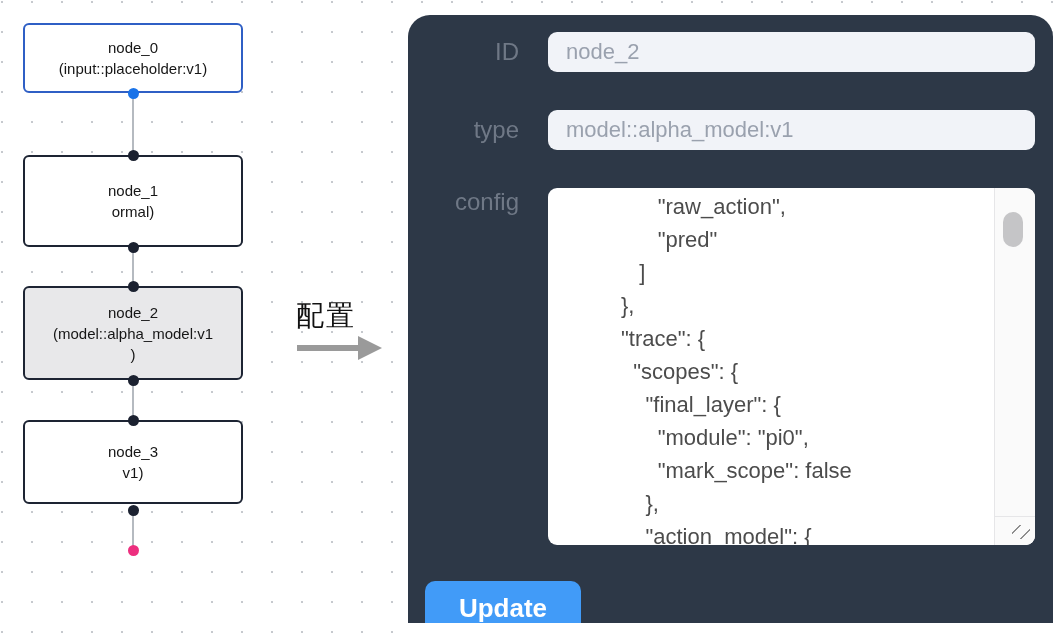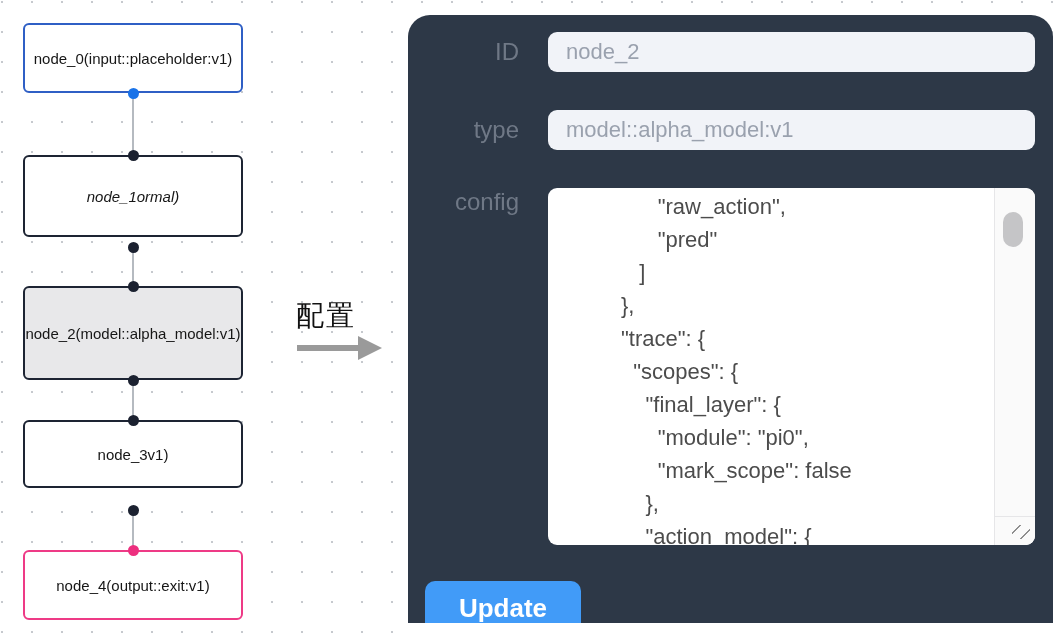--- a/index.html
+++ b/index.html
@@ -10,21 +10,21 @@
   }
   
   .canvas{
     position:absolute;left:0;top:0;width:1062px;height:643px;
     background-image:radial-gradient(circle,var(--dot-grid,#c6c9ce) 1.3px,transparent 1.5px);
     background-size:30px 30px;background-position:-13px -13px;
   }
   .node{
     position:absolute;left:23px;width:220px;box-sizing:border-box;
     background:#ffffff;border:2px solid var(--default-node-border,#1d2433);
-    border-radius:6px;display:flex;flex-direction:row;justify-content:center;
+    border-radius:6px;display:flex;flex-direction:column;justify-content:center;
     align-items:center;text-align:center;z-index:3;
   }
   .node div{font-size:15px;line-height:21px;color:#161616;white-space:nowrap;}
   .node.input{border-color:var(--input-node-border,#2f5fc5);}
   .node.output{border-color:var(--output-node-border,#ee3a86);}
   .node.selected{background:var(--selected-node-fill,#e8e8ea);border-width:2.5px;}
   .edge{
     position:absolute;left:132px;width:2px;background:var(--edge-gray,#b5bac0);z-index:2;
   }
   .port{
@@ -103,43 +103,39 @@
 <div class="canvas">
     <div class="edge" style="top: 93px; height: 62px;"></div>
     <div class="edge" style="top: 247px; height: 39px;"></div>
     <div class="edge" style="top: 380px; height: 40px;"></div>
     <div class="edge" style="top: 510px; height: 40px;"></div>
     <div class="node input" style="top: 23px; height: 70px;">
       <div>node_0</div>
       <div>(input::placeholder:v1)</div>
     </div>
     <div class="port" style="background: rgb(26, 115, 232); top: 87.5px;"></div>
-    <div class="node default" style="top: 155px; height: 82px; font-style: italic;">
+    <div class="node default" style="top: 155px; height: 92px;">
       <div>node_1</div>
       <div>ormal)</div>
     </div>
     <div class="port" style="background: rgb(27, 33, 48); top: 149.5px;"></div>
     <div class="port" style="background: rgb(27, 33, 48); top: 241.5px;"></div>
     <div class="node selected" style="top: 286px; height: 94px;">
       <div>node_2</div>
       <div>(model::alpha_model:v1</div>
       <div>)</div>
     </div>
     <div class="port" style="background: rgb(27, 33, 48); top: 280.5px;"></div>
     <div class="port" style="background: rgb(27, 33, 48); top: 374.5px;"></div>
-    <div class="node default" style="top: 420px; height: 68px;">
+    <div class="node default" style="top: 420px; height: 84px;">
       <div>node_3</div>
       <div>v1)</div>
     </div>
     <div class="port" style="background: rgb(27, 33, 48); top: 414.5px;"></div>
     <div class="port" style="background: rgb(27, 33, 48); top: 504.5px;"></div>
-    <div class="node output" style="top: 550px; height: 70px;">
-      <div>node_4</div>
-      <div>(output::exit:v1)</div>
-    </div>
     <div class="port" style="background: rgb(237, 47, 127); top: 544.5px;"></div>
   </div>
 
 <div class="transition">
   <div class="zh">配置</div>
   <div class="arrow">
     <div class="bar"></div>
       <div class="head"></div>
   </div>
 </div>

